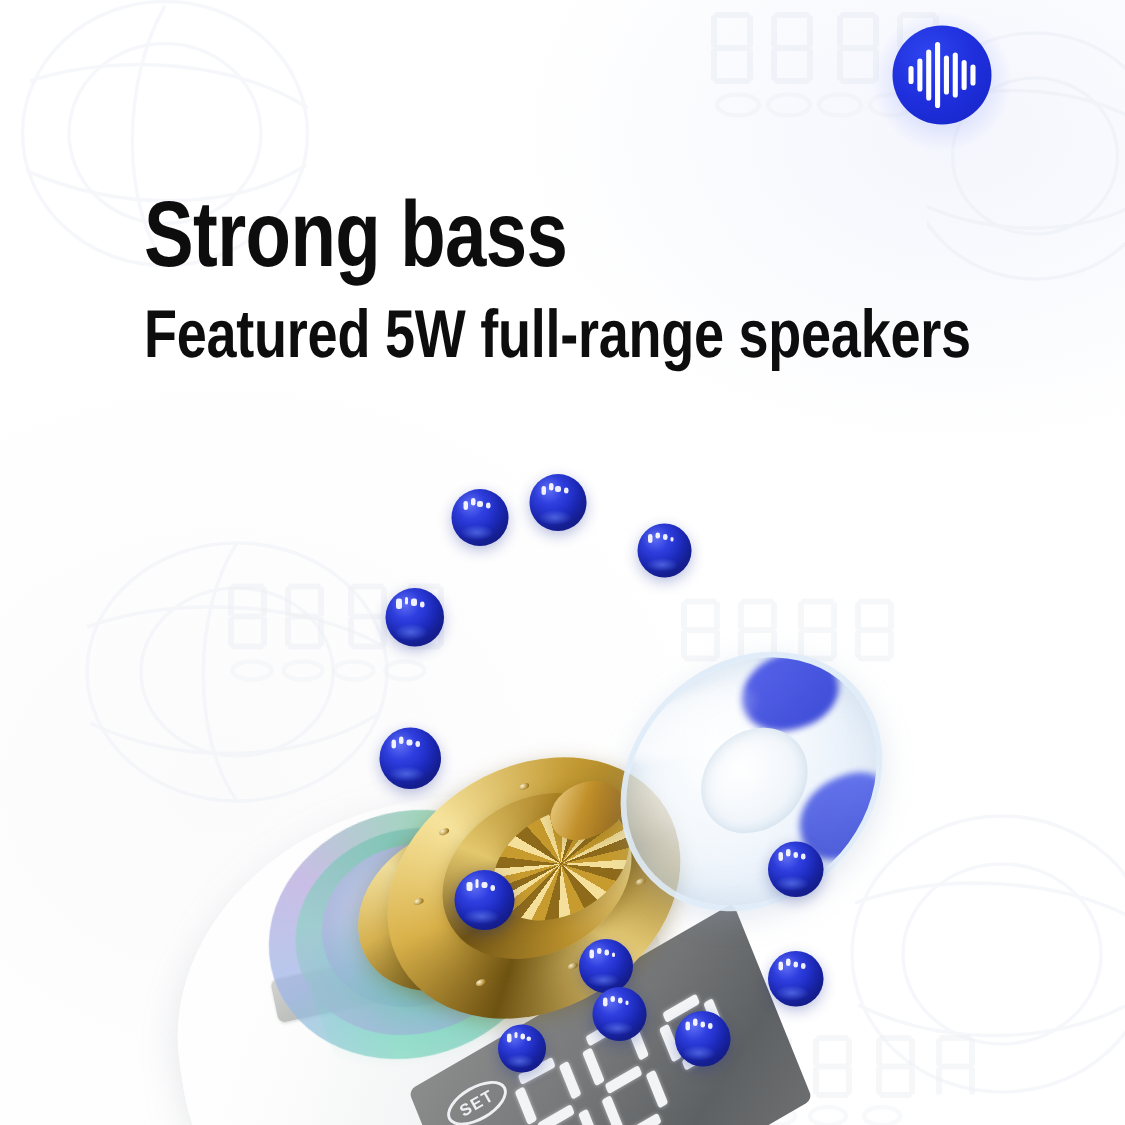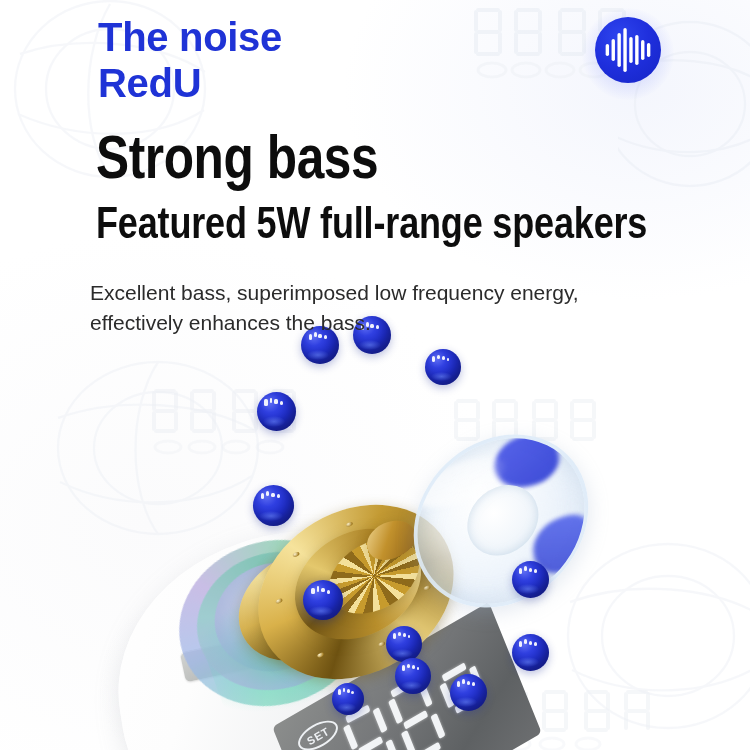--- a/index.html
+++ b/index.html
@@ -591,32 +591,24 @@
           <div class="ball"></div>
           <div class="sheen"></div>
           <div class="hl" style="left: 20%; top: 20%; width: 9%; height: 16%;"></div>
           <div class="hl" style="left: 34%; top: 16%; width: 7%; height: 13%;"></div>
           <div class="hl" style="left: 46%; top: 20%; width: 10%; height: 11%;"></div>
           <div class="hl" style="left: 60%; top: 24%; width: 8%; height: 10%;"></div>
         </div>
       </div>
   </div>
 
-  <div class="brand">
-    <span>The noise</span>
-    <span class="l2">RedU</span>
-  </div>
 
   <div class="headline">Strong bass</div>
   <div class="subhead">Featured 5W full-range speakers</div>
 
-  <div class="body-copy">
-    <span>Excellent bass, superimposed low frequency energy,</span>
-    <span class="l2">effectively enhances the bass.</span>
-  </div>
 
   <div id="wave-badge">
     <div class="glow"></div>
     <div class="disc"></div>
     <svg width="66" height="66" viewBox="0 0 66 66">
       <g id="wave-bars" fill="#ffffff">
           <rect x="10.65" y="27.00" width="3.4" height="12" rx="1.7"></rect>
           <rect x="16.55" y="22.00" width="3.4" height="22" rx="1.7"></rect>
           <rect x="22.45" y="16.00" width="3.4" height="34" rx="1.7"></rect>
           <rect x="28.35" y="11.00" width="3.4" height="44" rx="1.7"></rect>

